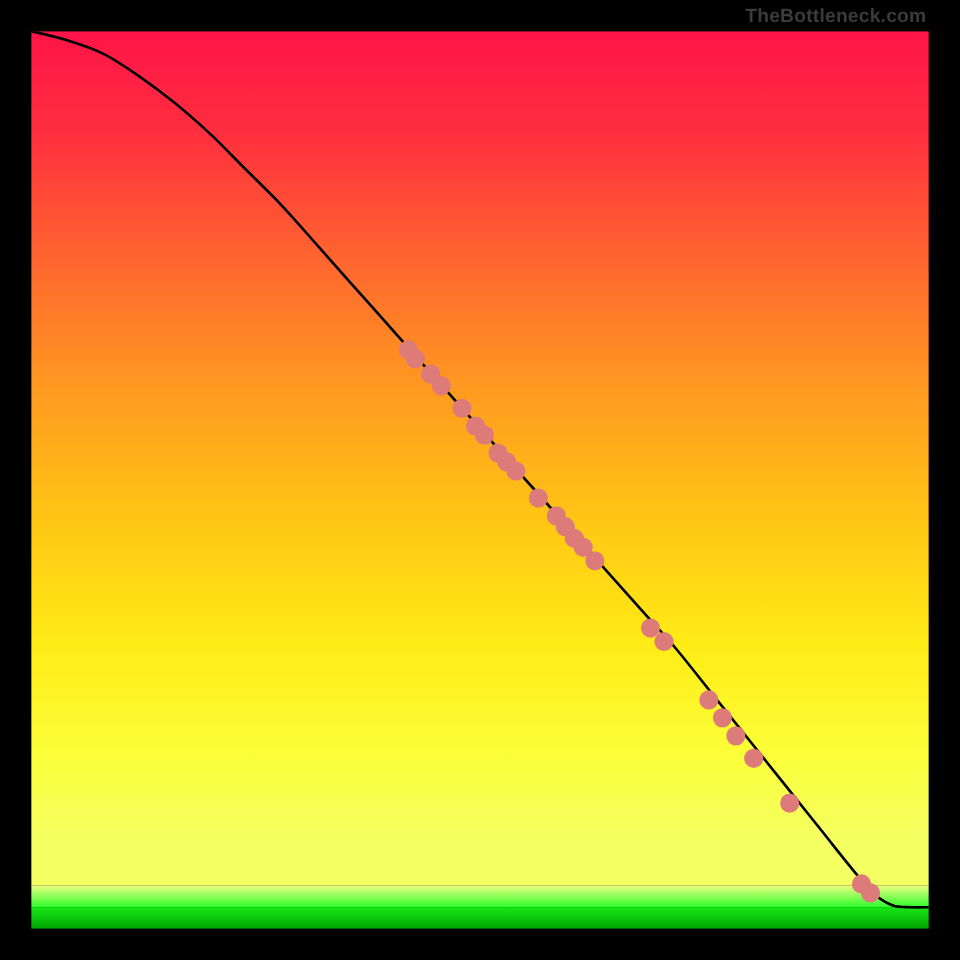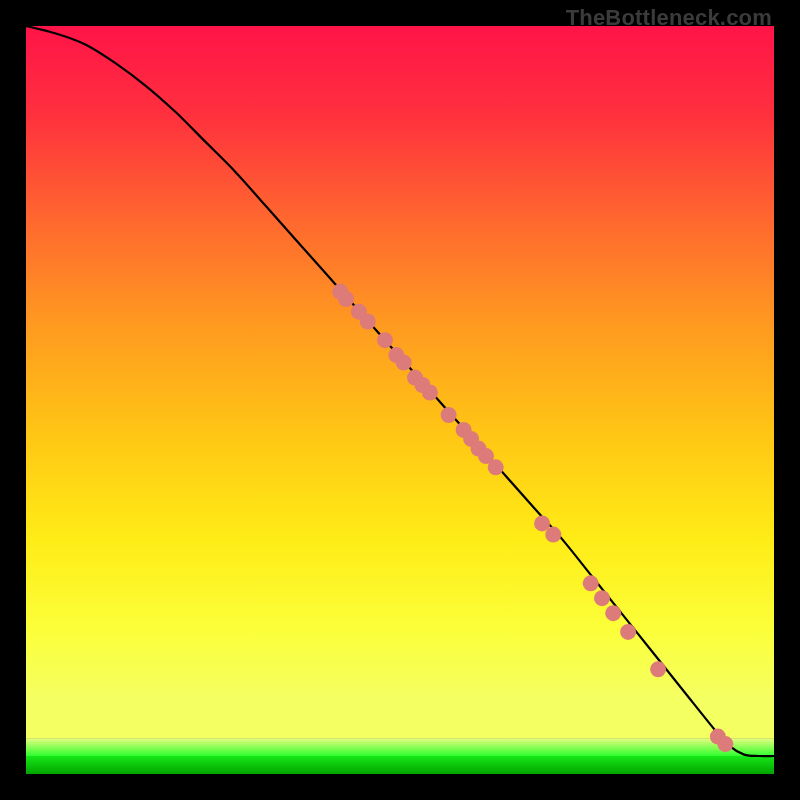--- a/index.html
+++ b/index.html
@@ -30,21 +30,21 @@
     top: 0;
     width: 748px;
     height: 748px;
     display: block;
   }
   .watermark {
     position: absolute;
     top: 5px;
     right: 28px;
     color: #3b3b3b;
-    font-size: 22px;
+    font-size: 16px;
     font-weight: 600;
     letter-spacing: 0.2px;
     user-select: none;
   }
 </style>
 </head>
 <body>
 
 <div class="stage">
 

